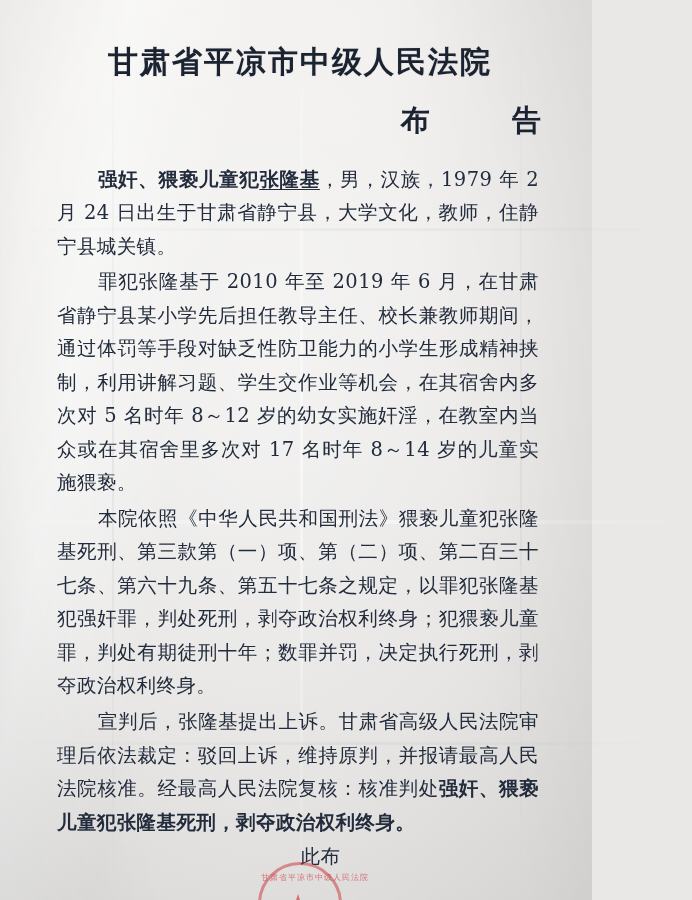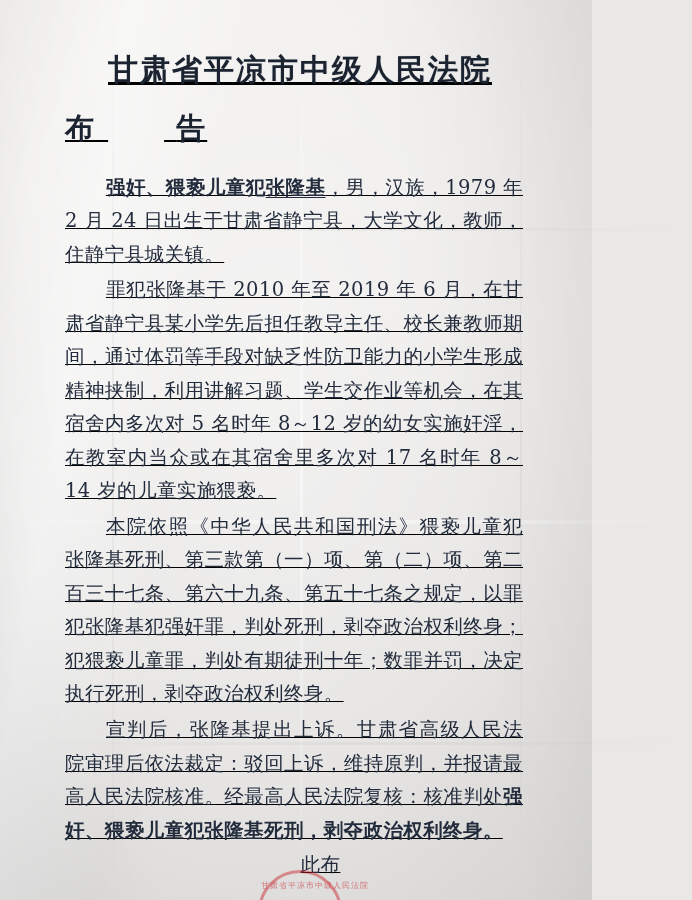--- a/index.html
+++ b/index.html
@@ -18,22 +18,21 @@
   
   .sheet {
     position: relative;
     width: 592px;
     height: 900px;
     background:
       linear-gradient(100deg, rgba(255,255,255,0.0) 0%, rgba(255,255,255,0.45) 18%, rgba(255,255,255,0.0) 34%),
       linear-gradient(80deg, rgba(0,0,0,0.035) 0%, rgba(0,0,0,0.0) 22%, rgba(0,0,0,0.0) 70%, rgba(0,0,0,0.05) 100%),
       linear-gradient(170deg, #f3f2f0 0%, #eeedec 40%, #e8e7e6 70%, #e3e2e1 100%);
     box-sizing: border-box;
-    padding: 11px;
-    text-decoration: underline;
+    padding: 3px;
   }
 
   
   .crease {
     position: absolute;
     pointer-events: none;
   }
   .crease.v1 { left: 112px; top: 0; width: 2px; height: 900px;
     background: linear-gradient(to bottom, rgba(0,0,0,0.00), rgba(0,0,0,0.055), rgba(0,0,0,0.00)); }
   .crease.v2 { left: 300px; top: 0; width: 3px; height: 900px;
@@ -63,36 +62,36 @@
     font-size: 30px;
     font-weight: bold;
     letter-spacing: 2px;
     color: #1b2330;
     line-height: 1.25;
     margin: 6px 0 2px 0;
     text-shadow: 0 0 1px rgba(30,40,60,0.25);
   }
 
   .doc-subtitle {
-    text-align: left;
+    text-align: right;
     font-size: 29px;
     font-weight: bold;
     color: #1b2330;
     margin: 20px 0 22px 0;
     letter-spacing: 2px;
   }
   .doc-subtitle .sp { display: inline-block; width: 56px; }
 
   .para {
     font-size: 19.5px;
     line-height: 1.72;
     color: #232c3c;
     text-align: justify;
     text-justify: inter-ideograph;
-    margin: 0 12px 2px 0;
+    margin: 0 4px 2px 0;
     text-indent: 2.1em;
     letter-spacing: 0.4px;
   }
 
   .b { font-weight: bold; }
   .u { text-decoration: underline; text-underline-offset: 3px; font-weight: bold; }
 
   .closing {
     font-size: 19.5px;
     color: #232c3c;

